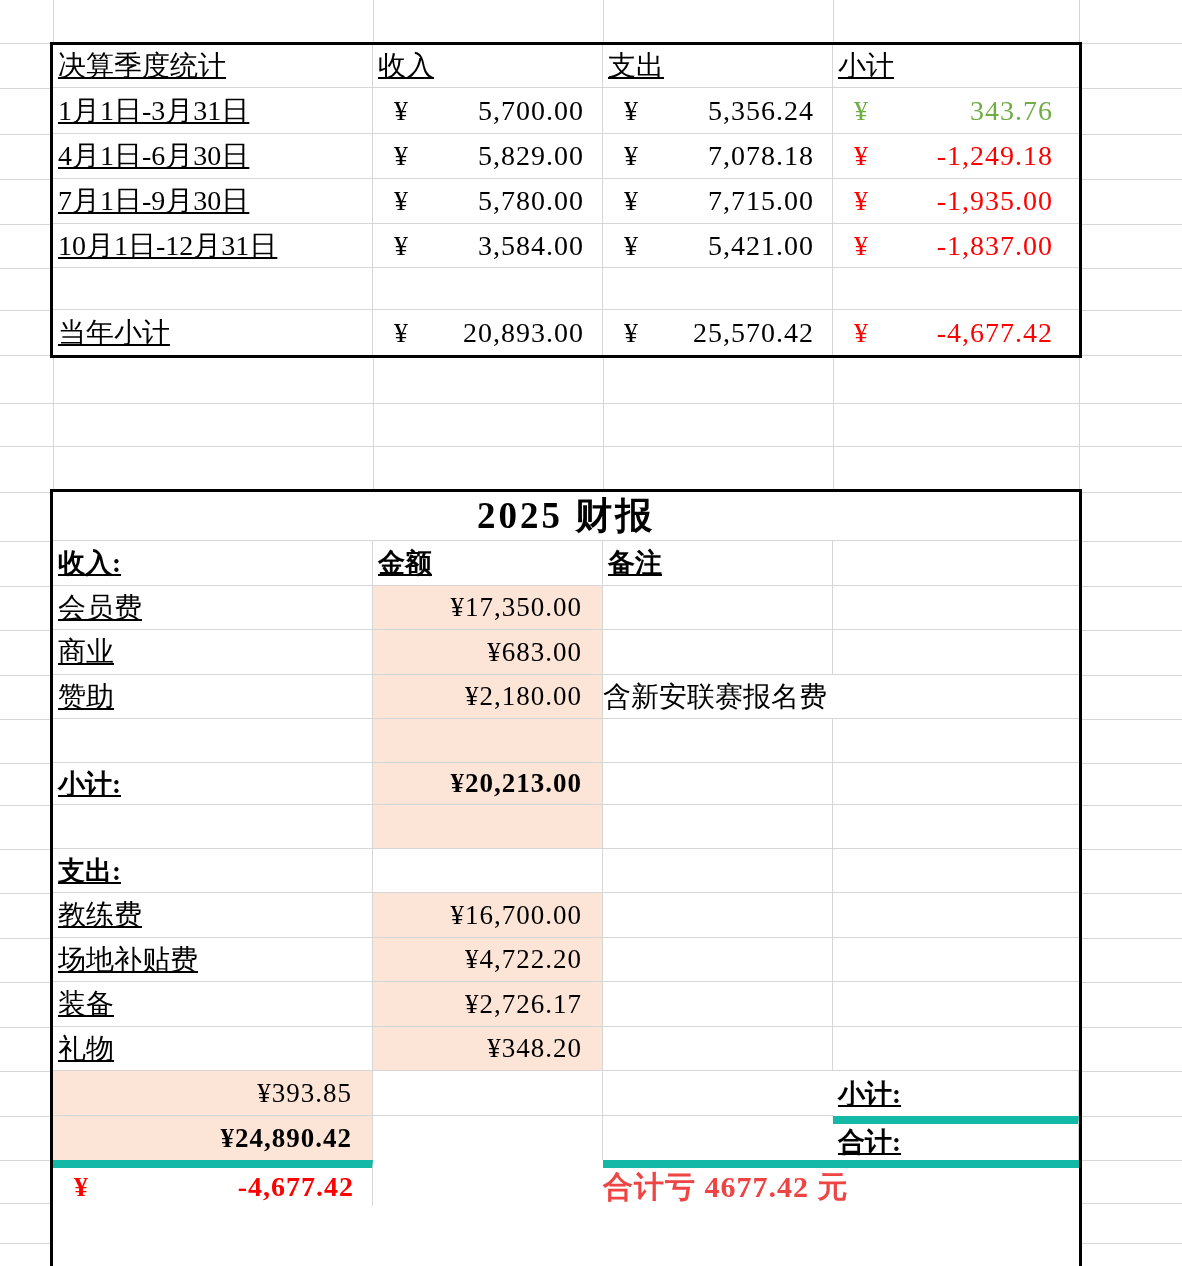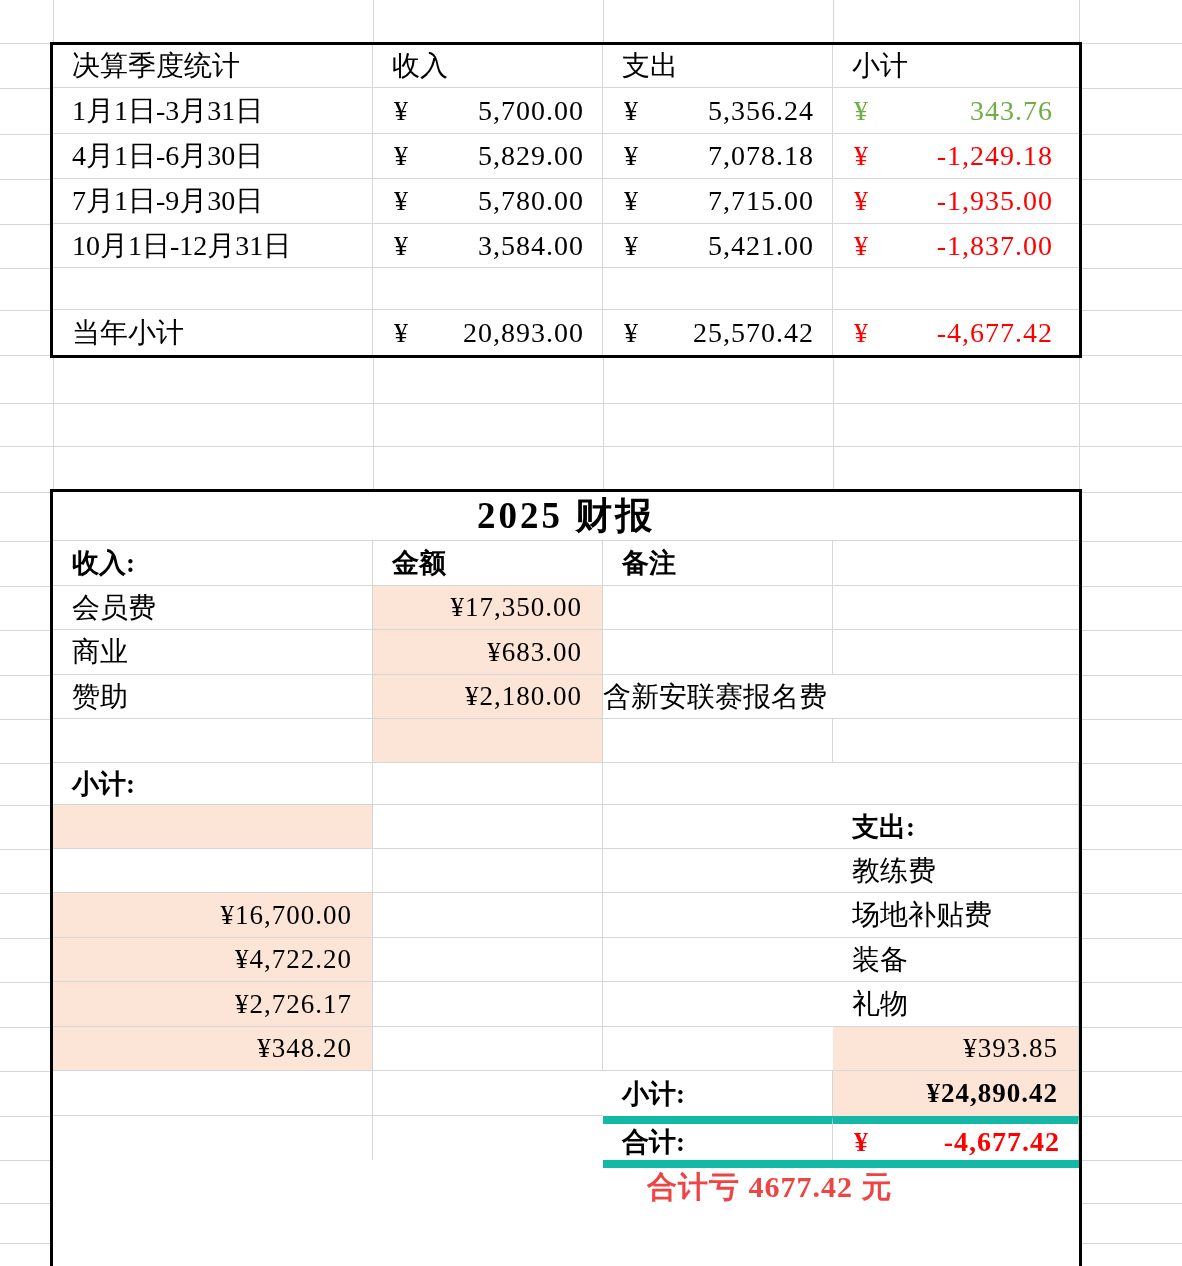--- a/index.html
+++ b/index.html
@@ -17,22 +17,22 @@
   }
   .t1{top:42px;height:316px;grid-template-rows:43px 46px 45px 45px 44px 42px 45px;}
   .t2{top:489px;height:804px;grid-template-rows:49px 45px 44px 45px 44px 44px 42px 44px 44px 45px 44px 45px 44px 45px 44px 46px;}
 
   .c{
     border-right:1px solid #d6d6d6;border-bottom:1px solid #d6d6d6;
     box-sizing:border-box;display:flex;align-items:center;overflow:visible;
     font-size:28px;white-space:nowrap;
   }
   .nr{border-right:none;}
-  .nb{border-bottom:none;padding-left:44px;}
-  .lbl{padding-left:19px;}
+  .nb{border-bottom:none;}
+  .lbl{padding-left:5px;text-decoration:underline;}
   .hdr{font-weight:bold;font-size:27px;}
   .acct{justify-content:space-between;padding:0 18px 0 21px;}
   .acct.last{padding-right:26px;}
   .val,.cur{letter-spacing:1px;}
   .amt{justify-content:flex-end;padding-right:20px;font-size:27px;letter-spacing:1px;}
   .peach{background:#fce4d6;}
   .bold{font-weight:bold;}
   .red{color:#ff0000;}
   .green{color:#70ad47;}
   .title-cell{
@@ -188,20 +188,21 @@
     <div class="c lbl">赞助</div>
     <div class="c amt peach">¥2,180.00</div>
     <div class="c note span2 nr">含新安联赛报名费</div>
 
     <div class="c"></div>
     <div class="c peach"></div>
     <div class="c"></div>
     <div class="c nr"></div>
 
     <div class="c lbl hdr">小计:</div>
+    <div class="c amt peach bold">¥20,213.00</div>
     <div class="c"></div>
     <div class="c nr"></div>
 
     <div class="c"></div>
     <div class="c peach"></div>
     <div class="c"></div>
     <div class="c nr"></div>
 
     <div class="c lbl hdr">支出:</div>
     <div class="c"></div>

